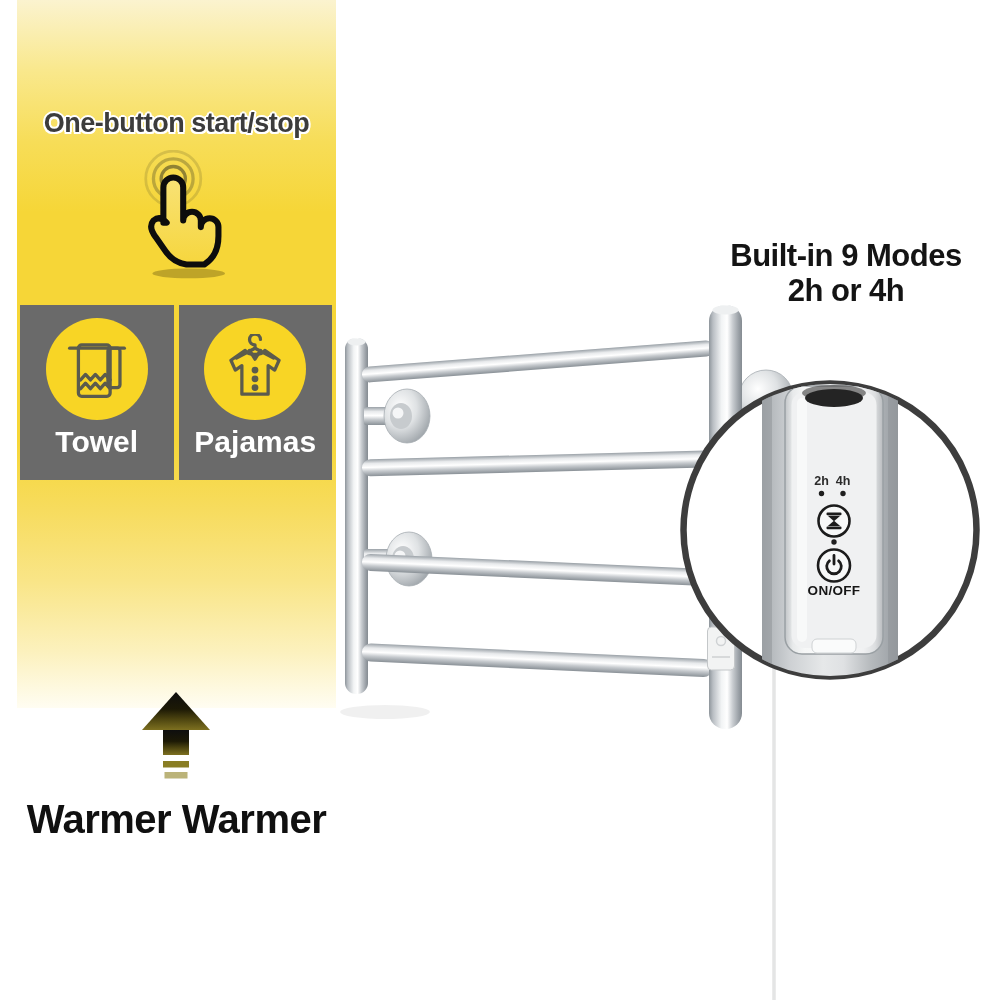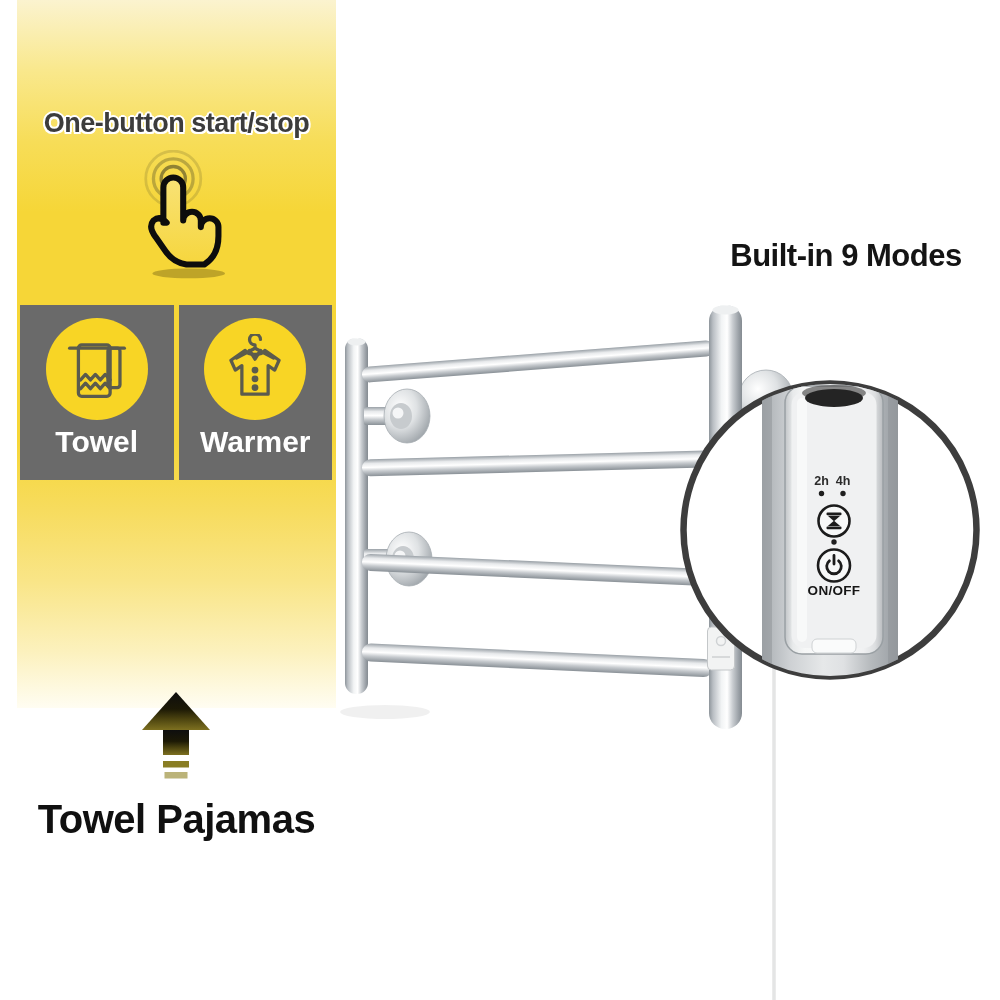--- a/index.html
+++ b/index.html
@@ -76,21 +76,21 @@
           <svg viewBox="0 0 64 64" width="70" height="70" fill="none" stroke="#5b5b4d" stroke-width="3" stroke-linecap="round" stroke-linejoin="round">
             <path d="M32,13 V10 a5,5 0 1 1 5,-5"></path>
             <path d="M32,13 L15,22 M32,13 L49,22"></path>
             <path d="M23,15 L10,24 L14,33 L20,29 V55 H44 V29 L50,33 L54,24 L41,15 C38,20 26,20 23,15 Z"></path>
             <path d="M27,15 L32,23 L37,15"></path>
             <circle cx="32" cy="33" r="1.6" fill="#5b5b4d"></circle>
             <circle cx="32" cy="41" r="1.6" fill="#5b5b4d"></circle>
             <circle cx="32" cy="49" r="1.6" fill="#5b5b4d"></circle>
           </svg>
         </div>
-        <div class="tile-label">Warmer</div>
+        <div class="tile-label">Pajamas</div>
       </div>
     </div>
 
     <div class="arrow-wrap">
       <svg viewBox="0 0 72 92" width="72" height="92">
         <defs>
           <linearGradient id="arrowGrad" x1="0" y1="0" x2="0" y2="1">
             <stop offset="0" stop-color="#0e0e0e"></stop>
               <stop offset="0.45" stop-color="#1c1905"></stop>
             <stop offset="0.7" stop-color="#4a420f"></stop>
@@ -98,26 +98,27 @@
           </linearGradient>
         </defs>
         <polygon points="36,2 70,40 2,40" fill="url(#arrowGrad)"></polygon>
         <rect x="23" y="40" width="26" height="25" fill="url(#arrowGrad)"></rect>
         <rect x="23" y="71" width="26" height="6.5" fill="#837617" opacity="0.95"></rect>
         <rect x="24.5" y="82" width="23" height="6.5" fill="#8d8020" opacity="0.6"></rect>
       </svg>
     </div>
 
     <div class="caption">
-      <div>Towel Pajamas</div>
+      <div>Warmer Warmer</div>
     </div>
   </div>
 
   <div class="modes">
     <div>Built-in 9 Modes</div>
+    <div>2h or 4h</div>
   </div>
 
   <svg class="photo" viewBox="0 0 1000 1000">
     <defs>
       <linearGradient id="gPost" x1="0" y1="0" x2="1" y2="0">
         <stop offset="0" stop-color="#8e959b"></stop>
           <stop offset="0.12" stop-color="#b9bec3"></stop>
         <stop offset="0.38" stop-color="#f2f4f5"></stop>
           <stop offset="0.55" stop-color="#ffffff"></stop>
         <stop offset="0.72" stop-color="#c8ccd0"></stop>

